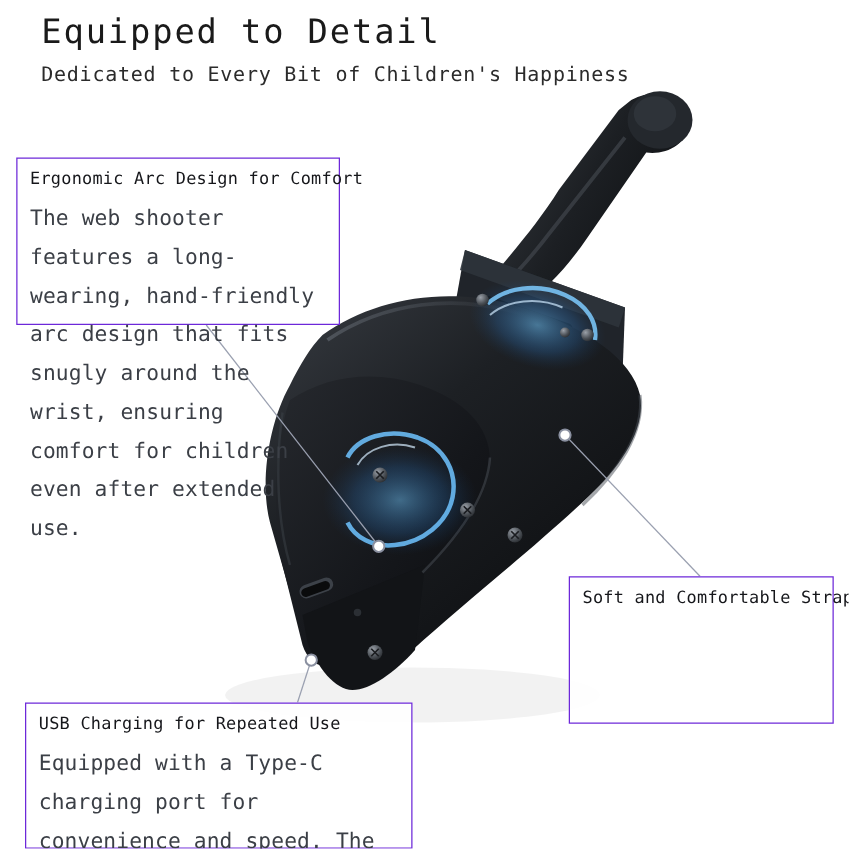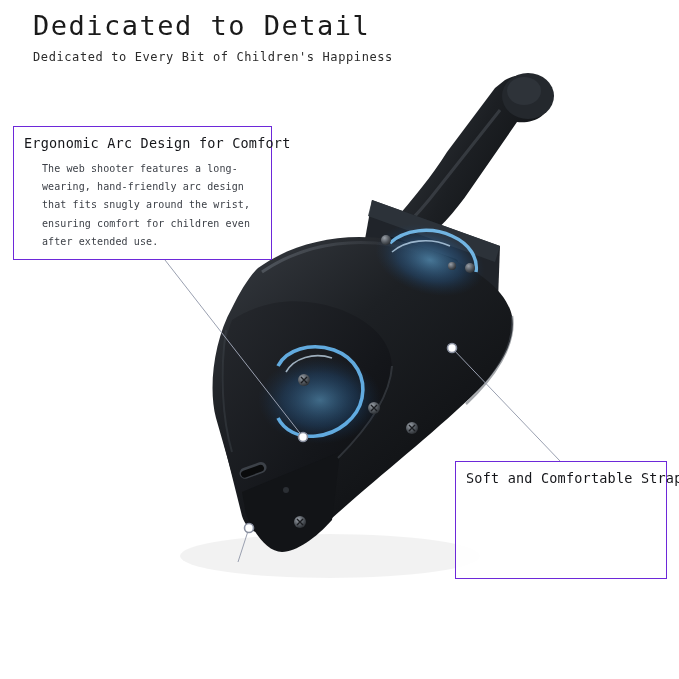--- a/index.html
+++ b/index.html
@@ -26,21 +26,21 @@
     font-size: 27px;
     letter-spacing: 1.5px;
     color: #1a1a1a;
     font-family: "DejaVu Sans Mono", monospace;
     white-space: nowrap;
   }
   #subtitle {
     position: absolute;
     left: 33px;
     top: 50px;
-    font-size: 12px;
+    font-size: 16px;
     letter-spacing: 0.6px;
     color: #2b2b2b;
     font-family: "DejaVu Sans Mono", monospace;
     white-space: nowrap;
   }
 
   
   #photo {
     position: absolute;
     left: 0;
@@ -58,25 +58,24 @@
     padding: 8px 18px 10px 10px;
   }
   .callout .c-title {
     font-size: 13.5px;
     color: #15161a;
     letter-spacing: 0.2px;
     white-space: nowrap;
     margin-bottom: 9px;
   }
   .callout .c-body {
-    font-size: 10px;
+    font-size: 17px;
     line-height: 1.82;
     color: #3b3f46;
     letter-spacing: 0.1px;
-    margin-left: 18px;
   }
 
   #callout-arc   { left: 13px;  top: 126px; width: 259px; height: 134px; }
   #callout-strap { left: 455px; top: 461px; width: 212px; height: 118px; }
   #callout-usb   { left: 20px;  top: 562px; width: 310px; height: 117px; }
 
   
   #leaders { position: absolute; left: 0; top: 0; width: 679px; height: 679px; pointer-events: none; }
 </style>
 </head>
@@ -210,26 +209,30 @@
       <path d="M560,461 L452,348"></path>
       <path d="M238,562 L249,528"></path>
     </g>
     <g fill="#ffffff" stroke="#8a90a0" stroke-width="1.6">
       <circle cx="303" cy="437" r="4.5"></circle>
       <circle cx="452" cy="348" r="4.5"></circle>
       <circle cx="249" cy="528" r="4.5"></circle>
     </g>
   </svg>
 
-  <div id="title">Dedicated to Detail</div>
+  <div id="title">Equipped to Detail</div>
   <div id="subtitle">Dedicated to Every Bit of Children's Happiness</div>
 
   <div class="callout" id="callout-arc">
     <div class="c-title">Ergonomic Arc Design for Comfort</div>
     <div class="c-body">The web shooter features a long-wearing, hand-friendly arc design that fits snugly around the wrist, ensuring comfort for children even after extended use.</div>
   </div>
 
   <div class="callout" id="callout-strap">
     <div class="c-title">Soft and Comfortable Strap</div>
   </div>
 
+  <div class="callout" id="callout-usb">
+    <div class="c-title">USB Charging for Repeated Use</div>
+    <div class="c-body">Equipped with a Type-C charging port for convenience and speed. The built-in lithium battery allows for 1-2 days of fun on a full charge.</div>
+  </div>
 
 </div>
 
 </body></html>

